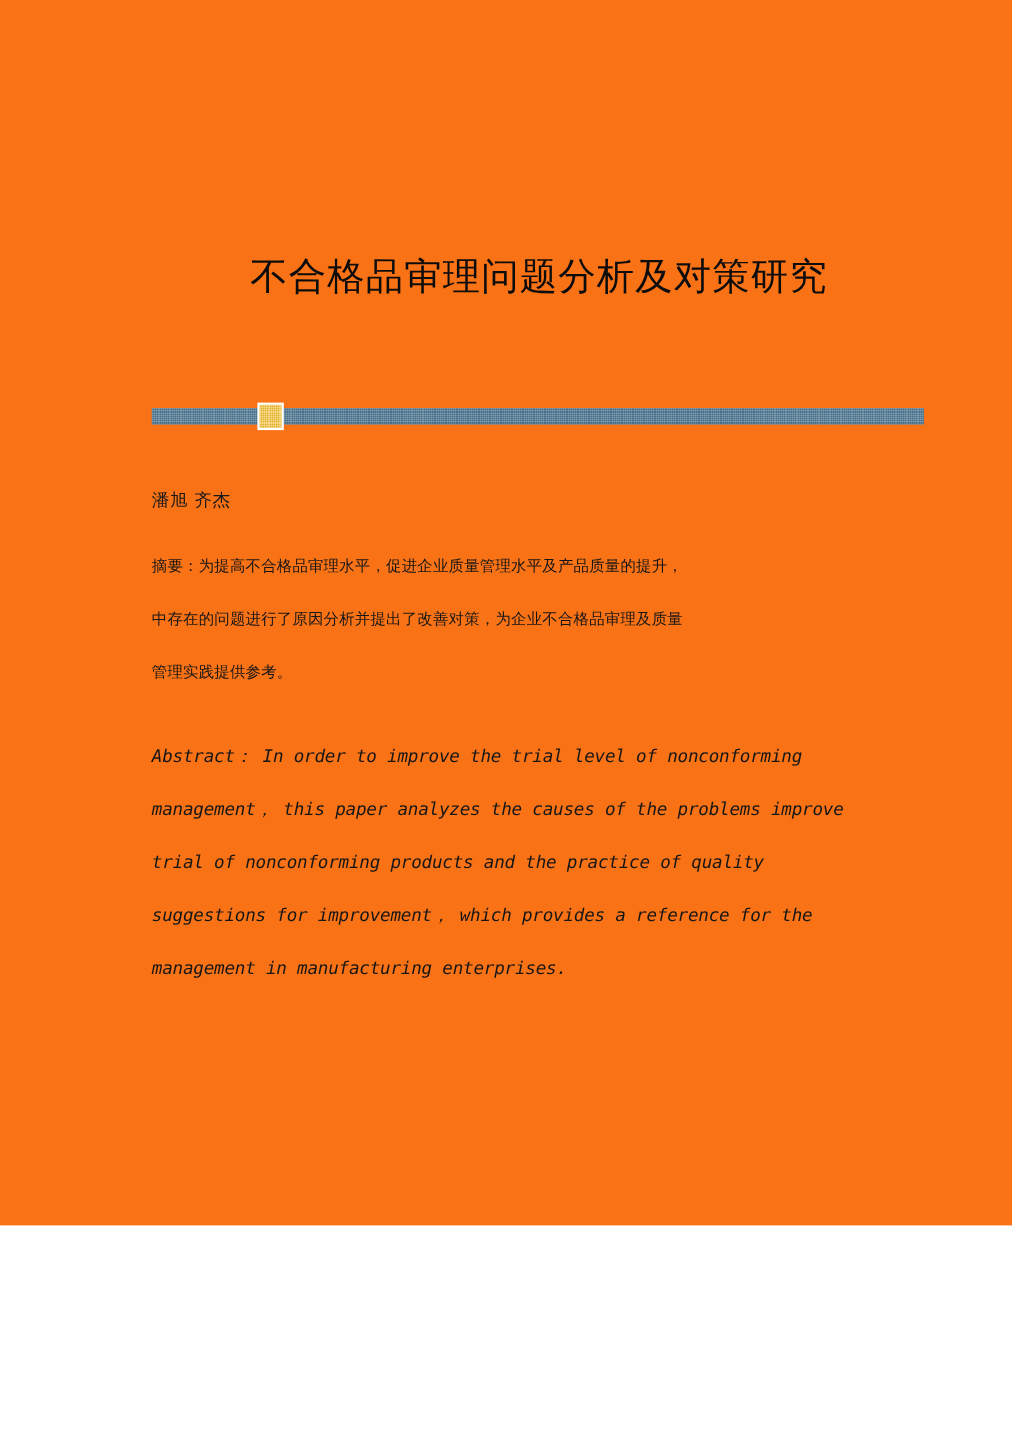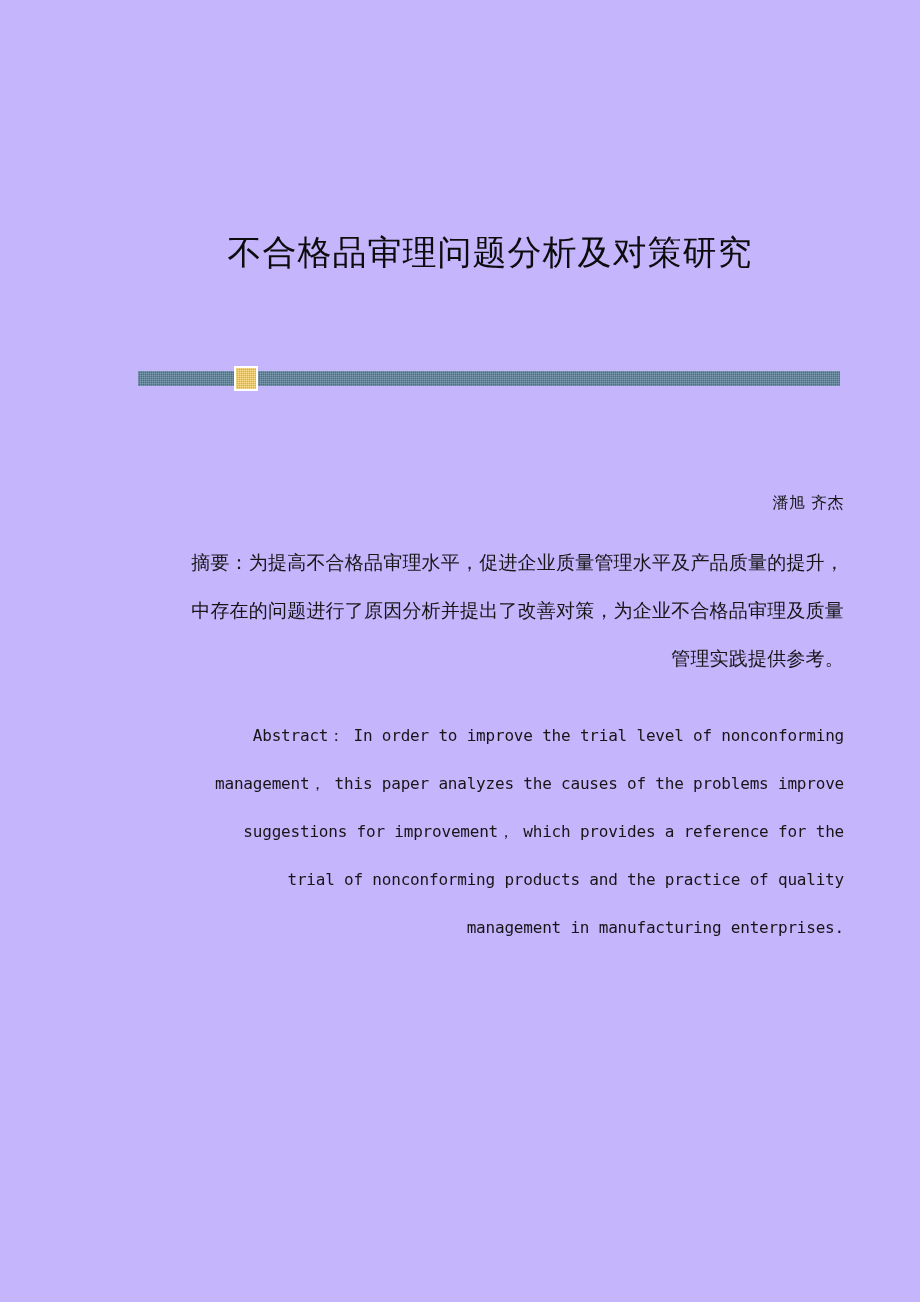--- a/index.html
+++ b/index.html
@@ -11,22 +11,22 @@
     height: 1302px;
     background: #ffffff;
     font-family: "Liberation Serif", "DejaVu Serif", serif;
     color: #000000;
     overflow: hidden;
   }
 
   .page {
     position: relative;
     width: 920px;
-    height: 1302px;
-    background: #c4b5fd;
+    height: 1114px;
+    background: #f97316;
     box-sizing: border-box;
   }
 
   
   .doc-title {
     position: absolute;
     left: 138px;
     top: 206px;
     width: 704px;
     text-align: center;
@@ -76,56 +76,56 @@
       repeating-linear-gradient(0deg,
         rgba(255,255,255,0.22) 0px, rgba(255,255,255,0.22) 1px,
         rgba(0,0,0,0.05) 1px, rgba(0,0,0,0.05) 2px);
     box-shadow: 0 0 0 2px #ffffff;
   }
 
   
   .body-block {
     position: absolute;
     left: 138px;
-    top: 488px;
+    top: 440px;
     width: 706px;
-    text-align: right;
   }
 
   .authors {
     font-family: "DejaVu Serif", "Liberation Serif", serif;
     font-size: 16px;
     line-height: 30px;
     color: #1a1a1a;
     letter-spacing: 0.5px;
     margin: 0 0 22px 0;
   }
 
   .abstract-cn {
     margin: 0 0 28px 0;
   }
   .abstract-cn .ln {
-    font-family: Liberation Mono, monospace;
-    font-size: 19px;
+    font-family: Liberation Serif, serif;
+    font-size: 14px;
     line-height: 48px;
     color: #161616;
     letter-spacing: 0.2px;
     white-space: nowrap;
   }
 
   .abstract-en {
     margin: 0;
   }
   .abstract-en .ln {
     font-family: "DejaVu Sans Mono", "Liberation Mono", monospace;
     font-size: 16px;
     line-height: 48px;
     color: #161616;
     letter-spacing: -0.2px;
     white-space: nowrap;
+    font-style: italic;
   }
 </style>
 </head>
 <body>
 
 <div class="page">
 
   <h1 class="doc-title">不合格品审理问题分析及对策研究</h1>
 
   <div class="divider">
@@ -139,20 +139,20 @@
 
     <div class="abstract-cn">
       <div class="ln">摘要：为提高不合格品审理水平，促进企业质量管理水平及产品质量的提升，</div>
       <div class="ln">中存在的问题进行了原因分析并提出了改善对策，为企业不合格品审理及质量</div>
       <div class="ln">管理实践提供参考。</div>
     </div>
 
     <div class="abstract-en">
       <div class="ln">Abstract： In order to improve the trial level of nonconforming</div>
       <div class="ln">management， this paper analyzes the causes of the problems improve</div>
+      <div class="ln">trial of nonconforming products and the practice of quality</div>
       <div class="ln">suggestions for improvement， which provides a reference for the</div>
-      <div class="ln">trial of nonconforming products and the practice of quality</div>
       <div class="ln">management in manufacturing enterprises.</div>
     </div>
 
   </div>
 
 </div>
 
 </body></html>

